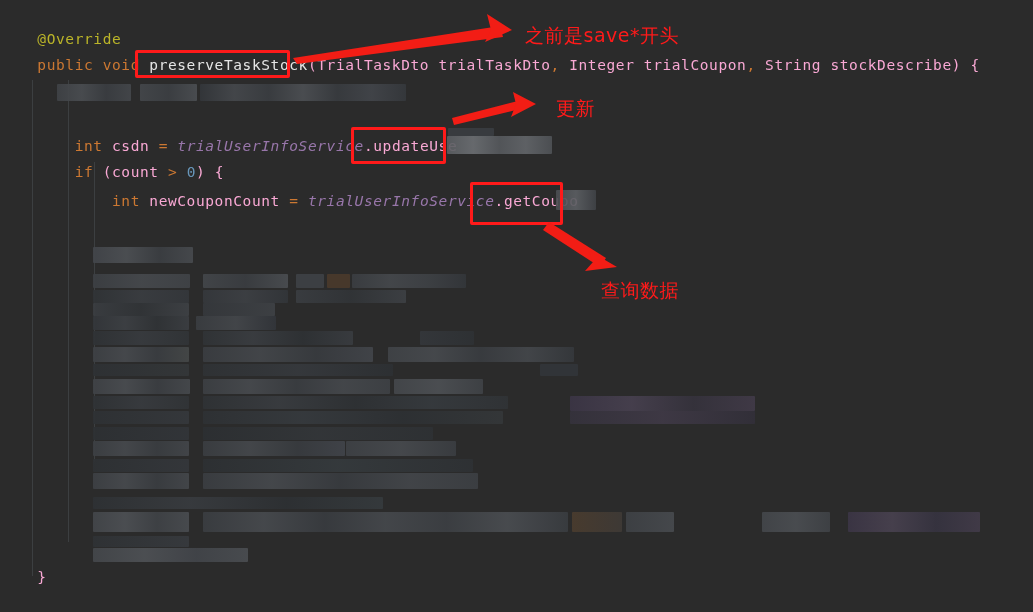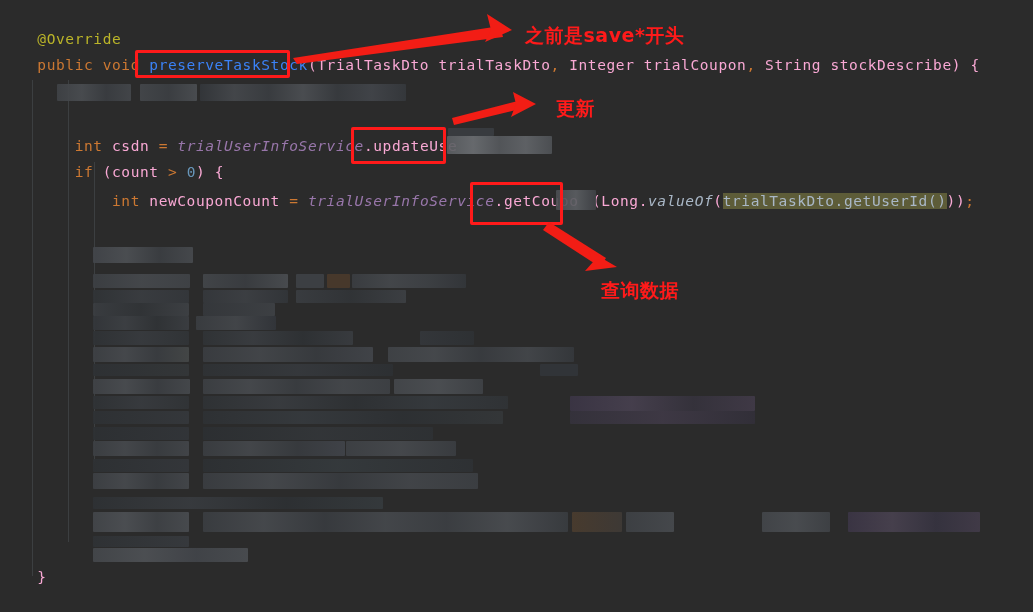--- a/index.html
+++ b/index.html
@@ -32,21 +32,21 @@
     white-space: pre;
     font-family: "DejaVu Sans Mono", "Liberation Mono", monospace;
     font-size: 14.5px;
     line-height: 18px;
     letter-spacing: 0.6px;
     color: #a9b7c6;
   }
 
   .kw      { color: #cc7832; }
   .anno    { color: #bbb529; }
-  .method  { color: #3b82f6; text-align: right; }
+  .method  { color: #e5e5e5; text-align: right; }
   .field   { color: #9876aa; font-style: italic; }
   .plain   { color: #f9a8d4; }
   .num     { color: #6897bb; }
   .ital    { color: #a9b7c6; font-style: italic; }
   .sel     { background: #5d5c38; }
 
   
   .mosaic {
     position: absolute;
     border-radius: 1px;
@@ -59,21 +59,21 @@
     border: 3px solid #ff1a1a;
     border-radius: 2px;
     background: transparent;
   }
 
   .cn-note {
     position: absolute;
     color: #ff1a1a;
     font-family: "DejaVu Sans", "Liberation Sans", sans-serif;
     font-size: 19px;
-    font-weight: 700;
+    font-weight: 400;
     white-space: nowrap;
     letter-spacing: 0.5px;
   }
 
   .arrow-layer {
     position: absolute;
     left: 0; top: 0;
     width: 1033px; height: 612px;
     pointer-events: none;
   }
@@ -102,21 +102,20 @@
 
   <div class="code-line" style="left:0px; top:56px;"><span class="plain">    </span><span class="kw">public void </span><span class="method">preserveTaskStock</span><span class="plain">(TrialTaskDto trialTaskDto</span><span class="kw">,</span><span class="plain"> Integer trialCoupon</span><span class="kw">,</span><span class="plain"> String stockDescribe</span><span class="plain">)</span><span class="plain"> {</span></div>
 
   <div class="code-line" style="left:0px; top:137px;"><span class="plain">        </span><span class="kw">int</span><span class="plain"> csdn </span><span class="kw">=</span><span class="plain"> </span><span class="field">trialUserInfoService</span><span class="plain">.updateUse</span></div>
 
 
   <div class="code-line" style="left:0px; top:163px;"><span class="plain">        </span><span class="kw">if</span><span class="plain"> (count </span><span class="kw">&gt;</span><span class="plain"> </span><span class="num">0</span><span class="plain">) {</span></div>
 
   <div class="code-line" style="left:0px; top:192px;"><span class="plain">            </span><span class="kw">int</span><span class="plain"> newCouponCount </span><span class="kw">=</span><span class="plain"> </span><span class="field">trialUserInfoService</span><span class="plain">.getCoupo</span></div>
 
-  <div class="code-line" style="left:592px; top:192px;"><span class="plain">(Long.</span><span class="ital">valueOf</span><span class="plain">(</span><span class="sel">trialTaskDto.getUserId()</span><span class="plain">))</span><span class="kw">;</span></div>
 
   <div class="code-line" style="left:0px; top:568px;"><span class="plain">    }</span></div>
 
   <div class="mosaic" style="left:57px; top:84px; width:74px; height:17px; background:linear-gradient(90deg,#3f4246,#4a4d51,#3a3d41,#44474b);"></div>
   <div class="mosaic" style="left:140px; top:84px; width:57px; height:17px; background:linear-gradient(90deg,#44474b,#3c3f43,#4b4e52);"></div>
   <div class="mosaic" style="left:200px; top:84px; width:206px; height:17px; background:linear-gradient(90deg,#33363a,#45484c,#3a3d41,#4c4f53,#383b3f,#42454a,#35383c);"></div>
 
   <div class="mosaic" style="left:447px; top:136px; width:105px; height:18px; background:linear-gradient(90deg,#5a5d61,#6b6e72,#55585c,#626569,#4e5155);"></div>
   <div class="mosaic" style="left:448px; top:128px; width:46px; height:8px; background:#3a3d41;"></div>
 

